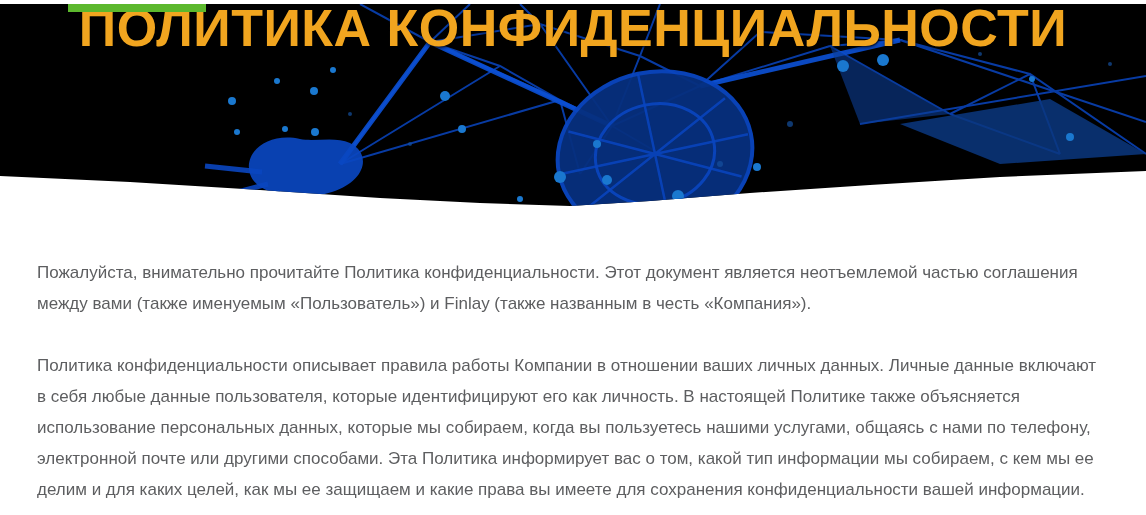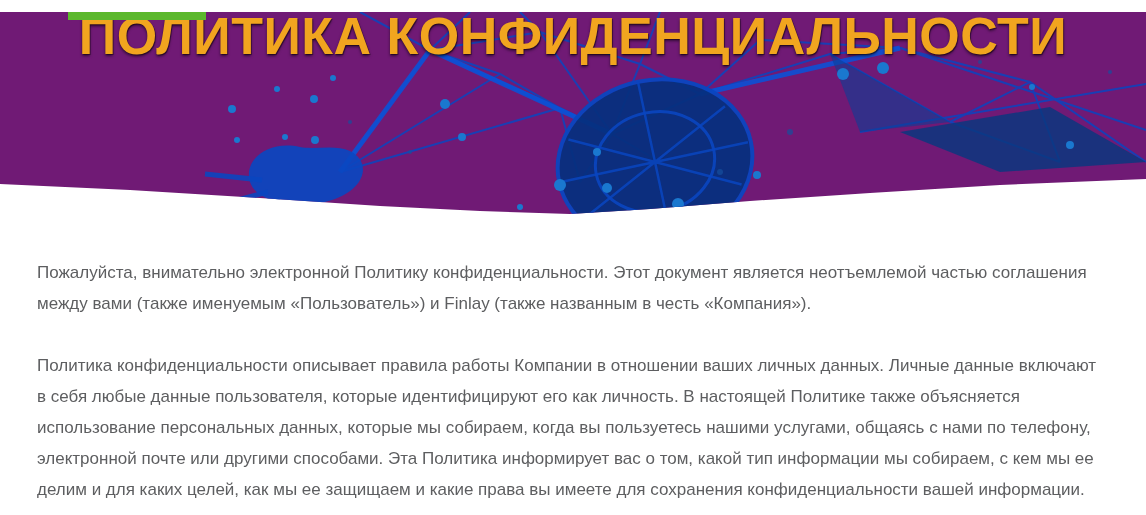--- a/index.html
+++ b/index.html
@@ -4,22 +4,22 @@
 <style>
   html,body{margin:0;padding:0;}
   body{
     width:1146px;height:515px;overflow:hidden;
     background:#ffffff;
     font-family:"Liberation Sans","DejaVu Sans",sans-serif;
     position:relative;
   }
   
   .hero{
-    position:absolute;top:12px;left:0;width:1146px;height:205px;
-    background:#701a75;
+    position:absolute;top:4px;left:0;width:1146px;height:205px;
+    background:#000000;
     clip-path:polygon(0 0,1146px 0,1146px 167px,1000px 173px,870px 181px,
       750px 189px,650px 197px,570px 202px,480px 199px,380px 194px,
       260px 186px,130px 178px,0 172px);
     overflow:hidden;
   }
   .hero-art{position:absolute;top:0;left:0;width:1146px;height:205px;}
   .hero-title{
     position:absolute;top:-2px;left:0;width:100%;
     margin:0;text-align:center;
     font-size:52px;line-height:1;font-weight:700;
@@ -110,15 +110,15 @@
         <circle cx="720" cy="160" r="3"></circle>
     </g>
   </svg>
 
   <span class="accent-bar"></span>
 
   <h1 class="hero-title">ПОЛИТИКА КОНФИДЕНЦИАЛЬНОСТИ</h1>
 </header>
 
 <main class="content">
-  <p>Пожалуйста, внимательно электронной Политику конфиденциальности. Этот документ является неотъемлемой частью соглашения между вами (также именуемым «Пользователь») и Finlay (также названным в честь «Компания»).</p>
+  <p>Пожалуйста, внимательно прочитайте Политика конфиденциальности. Этот документ является неотъемлемой частью соглашения между вами (также именуемым «Пользователь») и Finlay (также названным в честь «Компания»).</p>
   <p>Политика конфиденциальности описывает правила работы Компании в отношении ваших личных данных. Личные данные включают в себя любые данные пользователя, которые идентифицируют его как личность. В настоящей Политике также объясняется использование персональных данных, которые мы собираем, когда вы пользуетесь нашими услугами, общаясь с нами по телефону, электронной почте или другими способами. Эта Политика информирует вас о том, какой тип информации мы собираем, с кем мы ее делим и для каких целей, как мы ее защищаем и какие права вы имеете для сохранения конфиденциальности вашей информации.</p>
 </main>
 
 </body></html>

